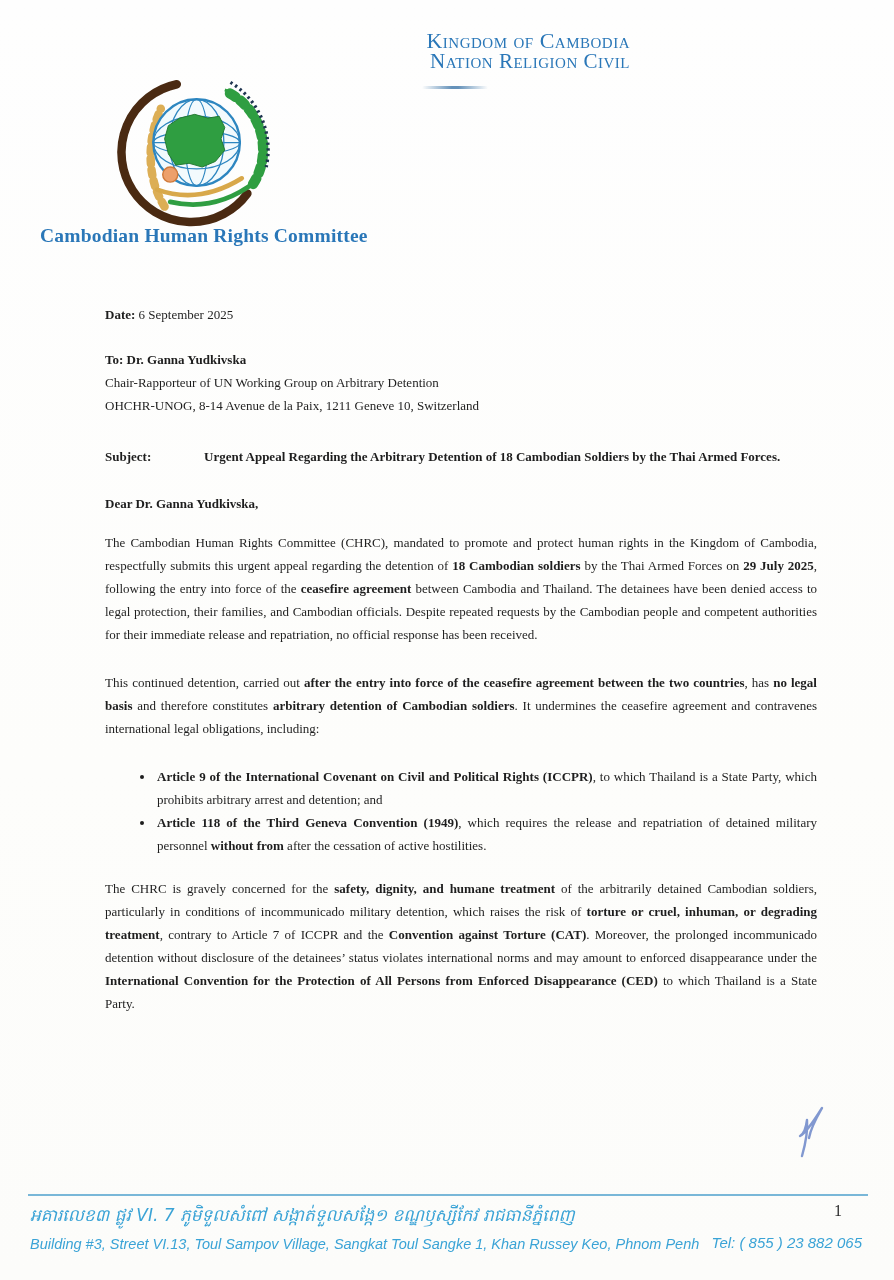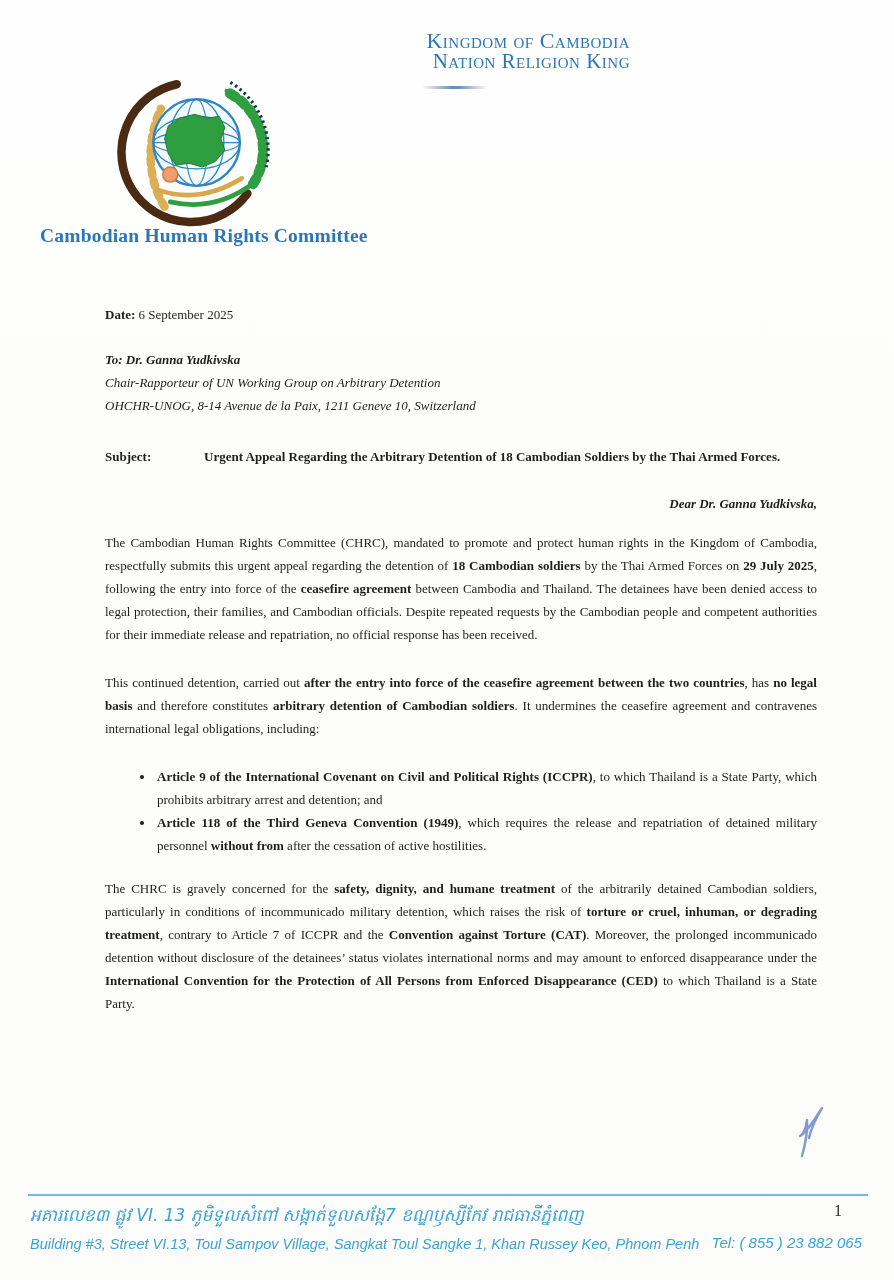--- a/index.html
+++ b/index.html
@@ -42,25 +42,25 @@
     letter-spacing: 0.2px;
   }
 
   
   .content {
     position: absolute; left: 105px; top: 303px; width: 712px;
     font-size: 13px; line-height: 23px;
   }
   .content .b { font-weight: 700; }
   .date-line { margin: 0 0 22px 0; }
-  .to-block { margin: 0 0 28px 0; font-style: italic; }
+  .to-block { margin: 0 0 28px 0; }
   .subject-row { display: flex; margin: 0 0 24px 0; gap: 16px; }
   .subject-label { width: 83px; flex: 0 0 83px; font-weight: 700; }
   .subject-text { font-weight: 700; }
-  .salutation { font-weight: 700; font-style: italic; margin: 0 0 16px 0; text-align: right; }
+  .salutation { font-weight: 700; margin: 0 0 16px 0; }
   p.para { margin: 0 0 25px 0; text-align: justify; }
   ul.points { margin: 0 0 20px 26px; padding: 0 0 0 24px; }
   ul.points li { text-align: justify; padding-left: 2px; margin: 0; }
 
   
   .sig-mark { position: absolute; left: 788px; top: 1098px; width: 48px; height: 62px; }
 
   
   .footer-rule {
     position: absolute; left: 28px; right: 26px; top: 1194px; height: 2px;
@@ -92,21 +92,21 @@
     white-space: nowrap;
   }
 </style>
 </head>
 <body>
 
 <div class="page">
 
   <div class="nat-header">
     <div class="line1">Kingdom of Cambodia</div>
-    <div class="line2">Nation Religion King</div>
+    <div class="line2">Nation Religion Civil</div>
   </div>
   <div class="nat-divider"></div>
 
   <div class="emblem">
     <svg width="160" height="152" viewBox="0 0 170 160" xmlns="http://www.w3.org/2000/svg">
 
       <path d="M 71 8 A 74 74 0 1 0 146 124" fill="none" stroke="#4a2a12" stroke-width="9" stroke-linecap="round"></path>
 
       <path d="M 58 138 C 40 110 38 70 54 34" fill="none" stroke="#c8973b" stroke-width="3"></path>
       <path d="M 58 138 C 40 110 38 70 54 34" fill="none" stroke="#dcae55" stroke-width="9" stroke-dasharray="6 6" stroke-linecap="round"></path>
@@ -166,18 +166,18 @@
 
   </div>
 
   <div class="sig-mark">
     <svg width="48" height="62" viewBox="0 0 48 62" xmlns="http://www.w3.org/2000/svg">
       <path d="M 14 58 C 18 44 20 34 19 22 C 18 30 16 36 12 38 C 16 36 24 26 34 10 C 26 24 22 34 21 40" fill="none" stroke="#6b86c8" stroke-width="2.4" stroke-linecap="round" stroke-linejoin="round" opacity="0.85"></path>
     </svg>
   </div>
 
   <div class="footer-rule"></div>
-  <div class="footer-khmer">អគារលេខ៣ ផ្លូវ VI. 13 ភូមិទួលសំពៅ សង្កាត់ទួលសង្កែ7 ខណ្ឌឫស្សីកែវ រាជធានីភ្នំពេញ</div>
+  <div class="footer-khmer">អគារលេខ៣ ផ្លូវ VI. 7 ភូមិទួលសំពៅ សង្កាត់ទួលសង្កែ១ ខណ្ឌឫស្សីកែវ រាជធានីភ្នំពេញ</div>
   <div class="footer-english">Building #3, Street VI.13, Toul Sampov Village, Sangkat Toul Sangke 1, Khan Russey Keo, Phnom Penh</div>
   <div class="footer-page-number">1</div>
   <div class="footer-tel">Tel: ( 855 ) 23 882 065</div>
 
 </div>
 
 </body></html>

